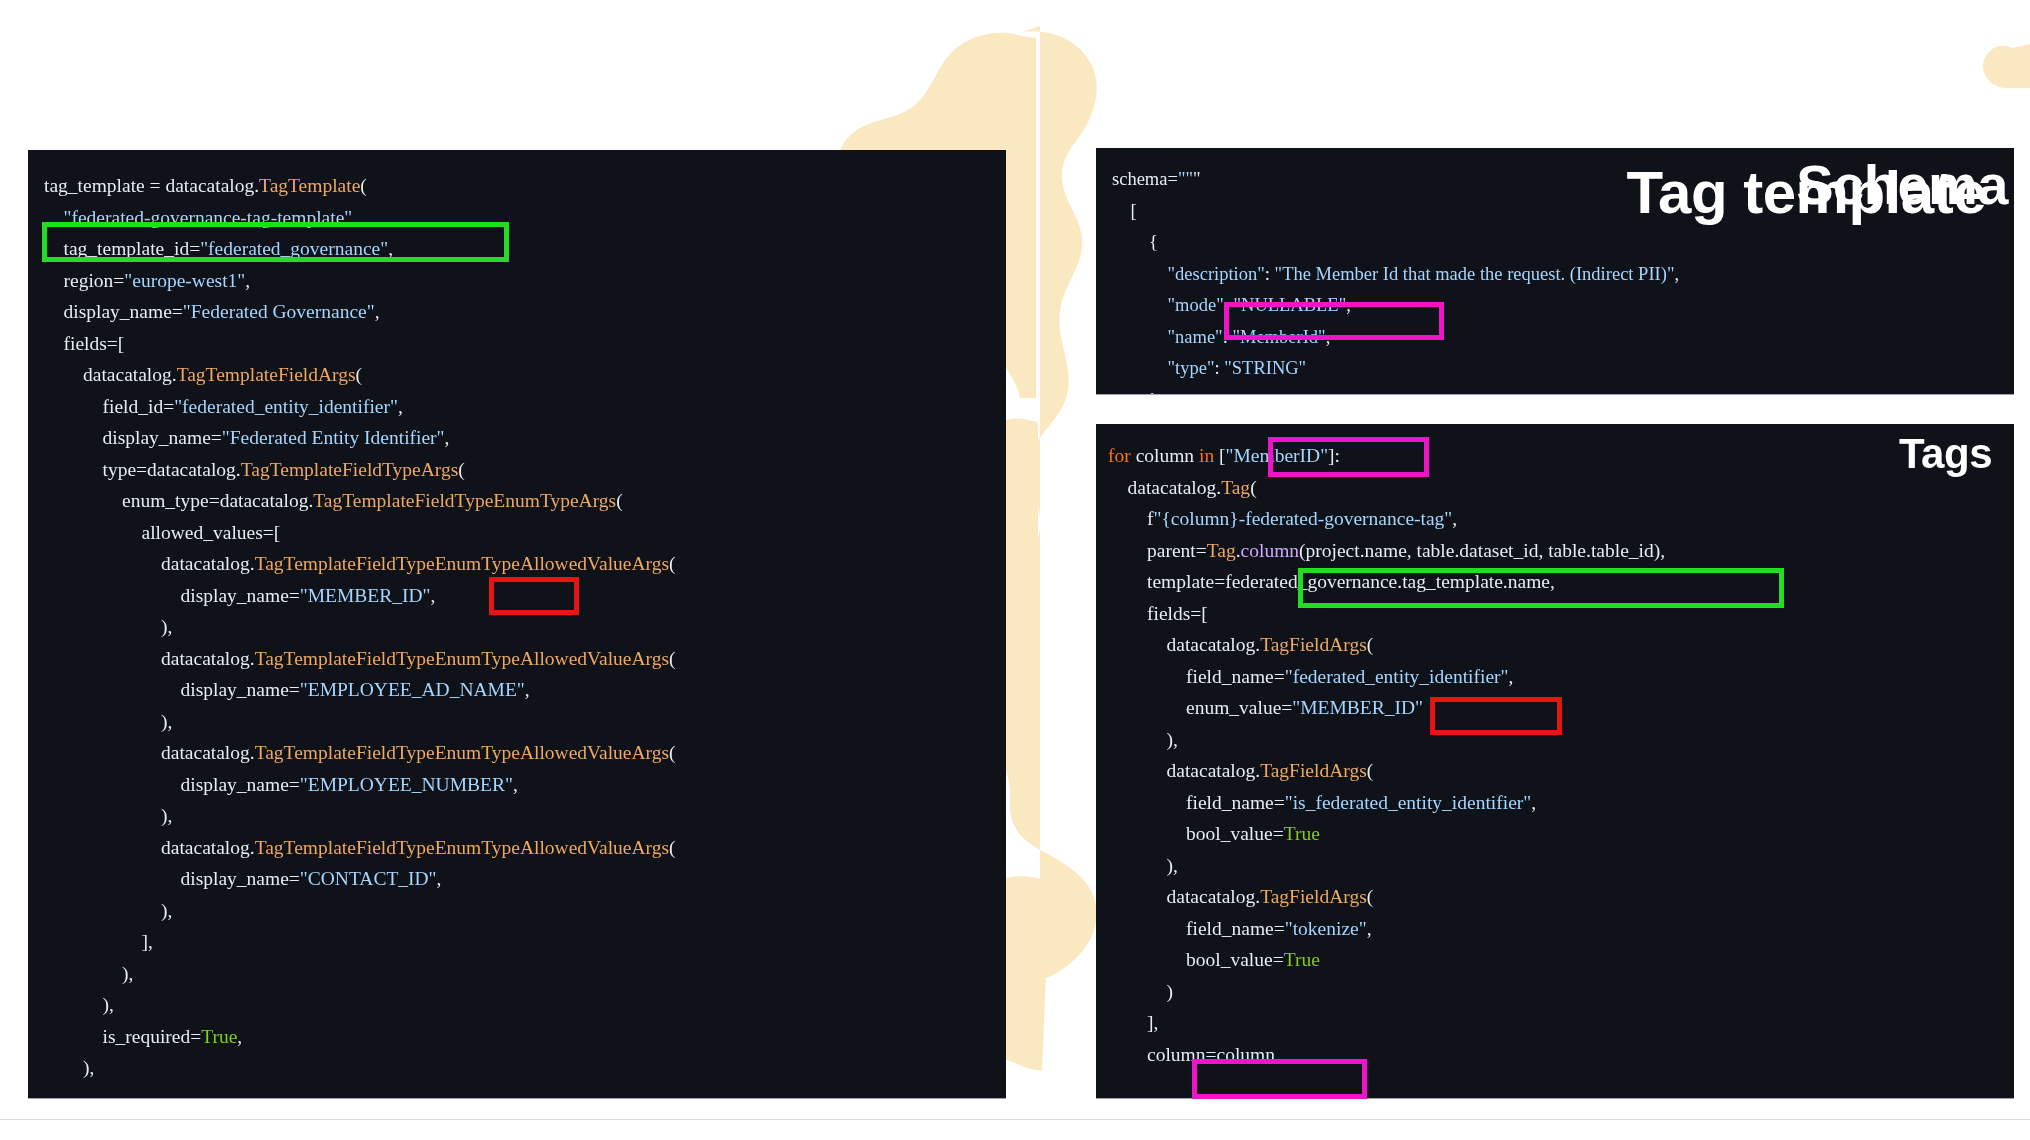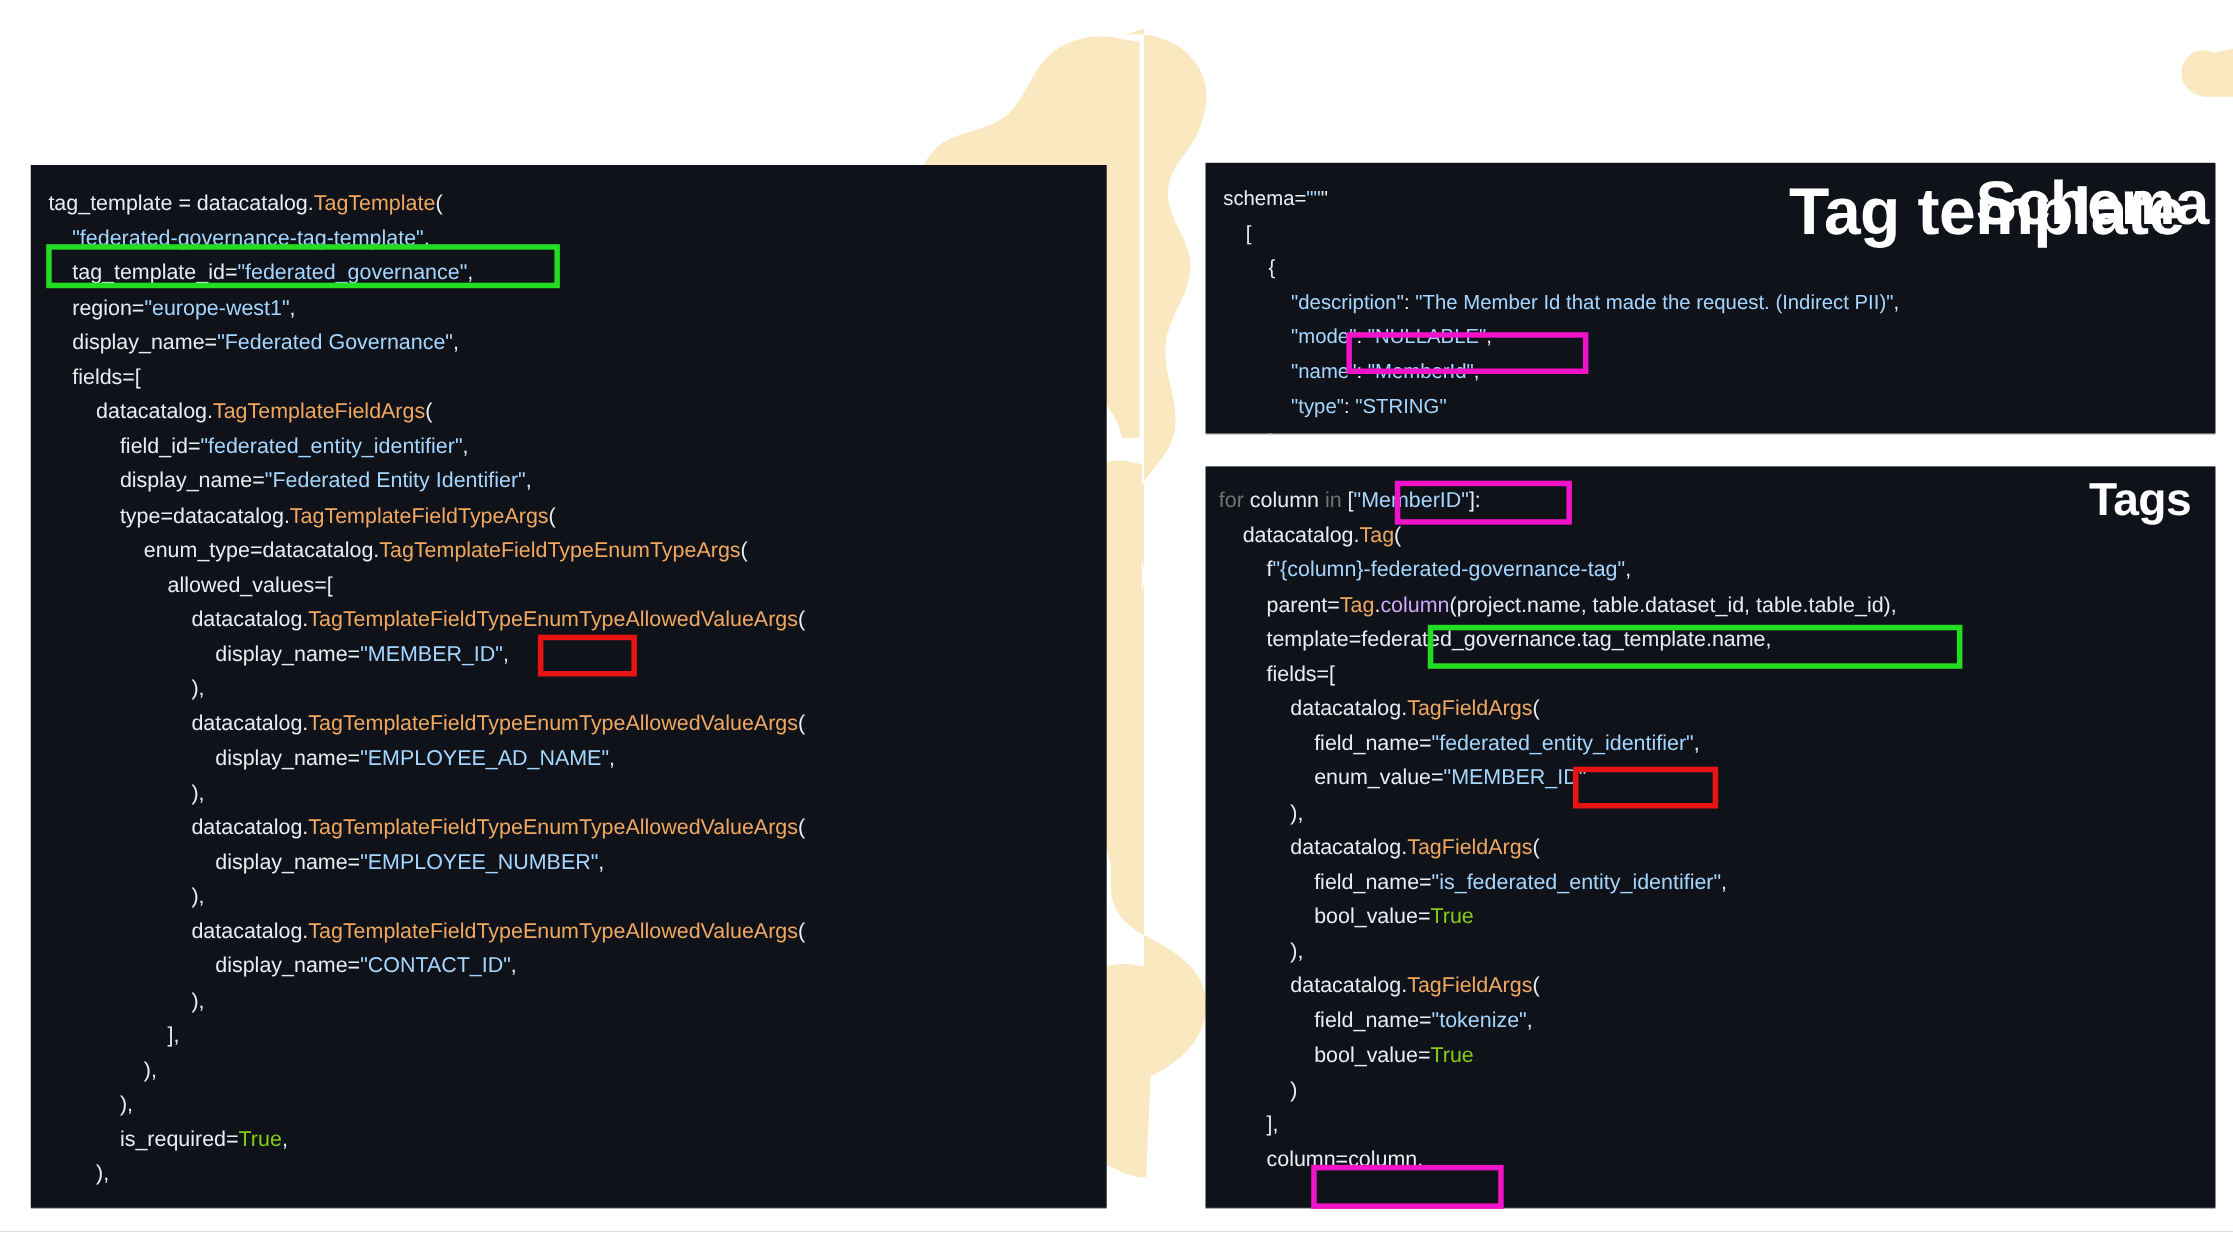--- a/index.html
+++ b/index.html
@@ -49,34 +49,34 @@
     z-index:4;
     white-space:nowrap;
   }
   #title-tag-template{font-size:60px;right:44px;top:158px;}
   #title-schema{font-size:56px;right:22px;top:152px;}
   #title-tags{font-size:42px;right:22px;top:6px;}
 
   
   pre.code{
     margin:0;
-    font-family:Liberation Sans, sans-serif;
+    font-family:Liberation Serif, serif;
     font-size:19.5px;
     line-height:31.5px;
     color:#e6edf3;
     white-space:pre;
     position:relative;
     z-index:3;
   }
   #code-tag-template{padding:20px 0 0 16px;}
   #code-schema{padding:16px 0 0 16px;font-size:18.5px;line-height:31.5px;}
   #code-tags{padding:16px 0 0 12px;}
   .t-cls   {color:#f0a860;}           
   .t-str   {color:#a5d6ff;}           
-  .t-kw    {color:#737373;}           
+  .t-kw    {color:#f97316;}           
   .t-bool  {color:#84cc16;}           
   .t-fn    {color:#d2a8ff;}
 
   
   .hl{
     position:absolute;
     border-style:solid;
     border-width:5px;
     background:transparent;
     z-index:5;

